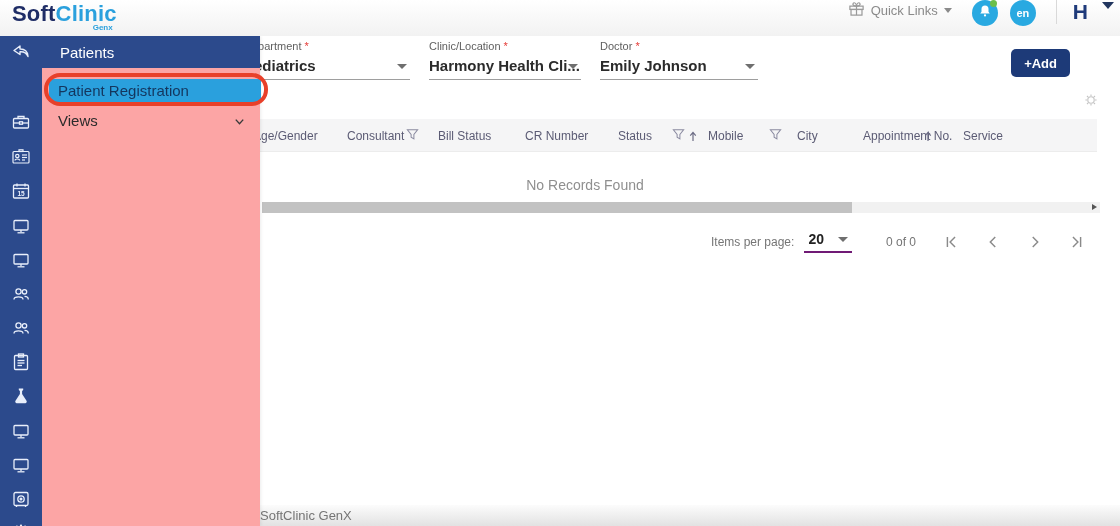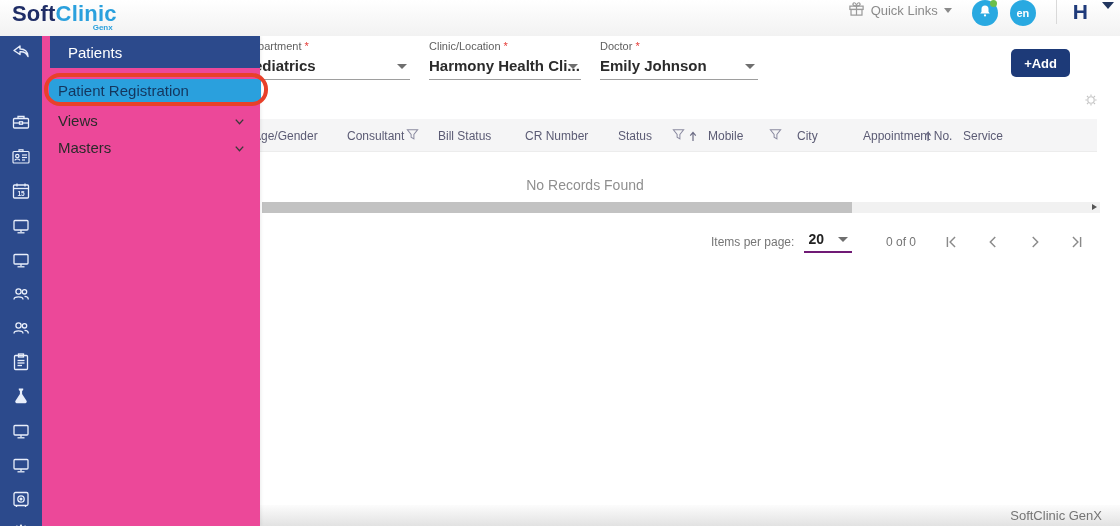--- a/index.html
+++ b/index.html
@@ -24,21 +24,21 @@
   .v-div { width:1px; height:24px; background:#d9d9d9; margin-right:16px; }
   .user-initial { font-size:21px; font-weight:bold; color:#1f3a7a; margin-right:18px; cursor:pointer; }
   .corner-caret { position:absolute; top:2px; right:6px; width:0; height:0; border-left:6px solid transparent; border-right:6px solid transparent; border-top:7px solid #22365f; }
 
   
   .sidebar { position:absolute; left:0; top:36px; width:42px; height:490px; background:#2c4a8c; z-index:15; }
   .sb-ico { position:absolute; left:11px; width:20px; height:20px; cursor:pointer; }
   .sb-ico svg { width:20px; height:20px; display:block; }
 
   
-  .menu-panel { position:absolute; left:42px; top:36px; width:218px; height:490px; background:#ec4899; z-index:10; box-shadow:1px 0 3px rgba(0,0,0,.08);padding-left:8px; }
+  .menu-panel { position:absolute; left:42px; top:36px; width:218px; height:490px; background:#fca5a5; z-index:10; box-shadow:1px 0 3px rgba(0,0,0,.08); }
   .menu-header { height:32px; background:#2c4a8c; color:#ffffff; font-size:15px; display:flex; align-items:center; padding-left:18px; }
   .menu-item { position:absolute; left:0; width:218px; height:24px; display:flex; align-items:center; padding-left:16px; font-size:15px; color:#2b2b2b; cursor:pointer; }
   .menu-item .chev { position:absolute; right:14px; top:6px; }
   .mi-highlight { left:7px; width:212px; height:23px; background:#2aa0dd; color:#14365e; padding-left:9px; }
   .annotation { position:absolute; left:44px; top:73px; width:224px; height:33px; border:4px solid #e8402a; border-radius:16px; z-index:30; pointer-events:none; }
 
   
   .filters { position:absolute; left:244px; top:40px; display:flex; gap:19px; z-index:1; }
   .field { position:relative; border-bottom:1px solid #9e9e9e; padding-bottom:5px; }
   .field .flabel { font-size:11px; color:#5f5f5f; margin-bottom:5px; }
@@ -67,21 +67,21 @@
   .pg-label { font-size:12px; color:#757575; margin-right:10px; }
   .pg-size { position:relative; display:flex; align-items:center; gap:14px; border-bottom:2px solid #701a75; padding:0 4px 4px 4px; cursor:pointer; }
   .pg-size .val { font-size:14px; font-weight:bold; color:#222; }
   .pg-size .sel-caret { width:0; height:0; border-left:5px solid transparent; border-right:5px solid transparent; border-top:5px solid #6f6f6f; }
   .pg-range { font-size:12px; color:#757575; margin:0 26px 0 34px; }
   .pg-nav { display:flex; align-items:center; gap:24px; }
   .pg-nav .nav-btn { cursor:pointer; width:18px; height:18px; }
   .pg-nav svg { display:block; }
 
   .footer { position:absolute; left:260px; right:0; bottom:0; height:21px;
-            background:linear-gradient(#fcfcfc,#e2e2e2); display:flex; align-items:center; justify-content:flex-end;
+            background:linear-gradient(#fcfcfc,#e2e2e2); display:flex; align-items:center; 
             padding-right:18px; font-size:13px; color:#757575; z-index:1; }
 </style>
 </head>
 <body>
 
 <div class="app">
 
   <div class="topbar">
     <div class="logo">
       <span class="l1">Soft</span><span class="l2">Clinic</span>
@@ -236,28 +236,20 @@
       <span>Patient Registration</span>
     </div>
     <div class="menu-item" style="top:72px;">
       <span>Views</span>
       <span class="chev">
         <svg width="13" height="13" viewBox="0 0 14 14" fill="none" stroke="#3a3a3a" stroke-width="1.5">
             <polyline points="3,5 7,9.5 11,5"></polyline>
           </svg>
       </span>
     </div>
-    <div class="menu-item" style="top:99px;">
-      <span>Masters</span>
-      <span class="chev">
-        <svg width="13" height="13" viewBox="0 0 14 14" fill="none" stroke="#3a3a3a" stroke-width="1.5">
-            <polyline points="3,5 7,9.5 11,5"></polyline>
-          </svg>
-      </span>
-    </div>
   </div>
   <div class="annotation"></div>
 
   <div class="filters">
     <div class="field f-dept">
       <div class="flabel"><span>Department</span> <span class="req">*</span></div>
       <div class="fvalue">Pediatrics</div>
       <span class="sel-caret"></span>
     </div>
     <div class="field f-clinic">

